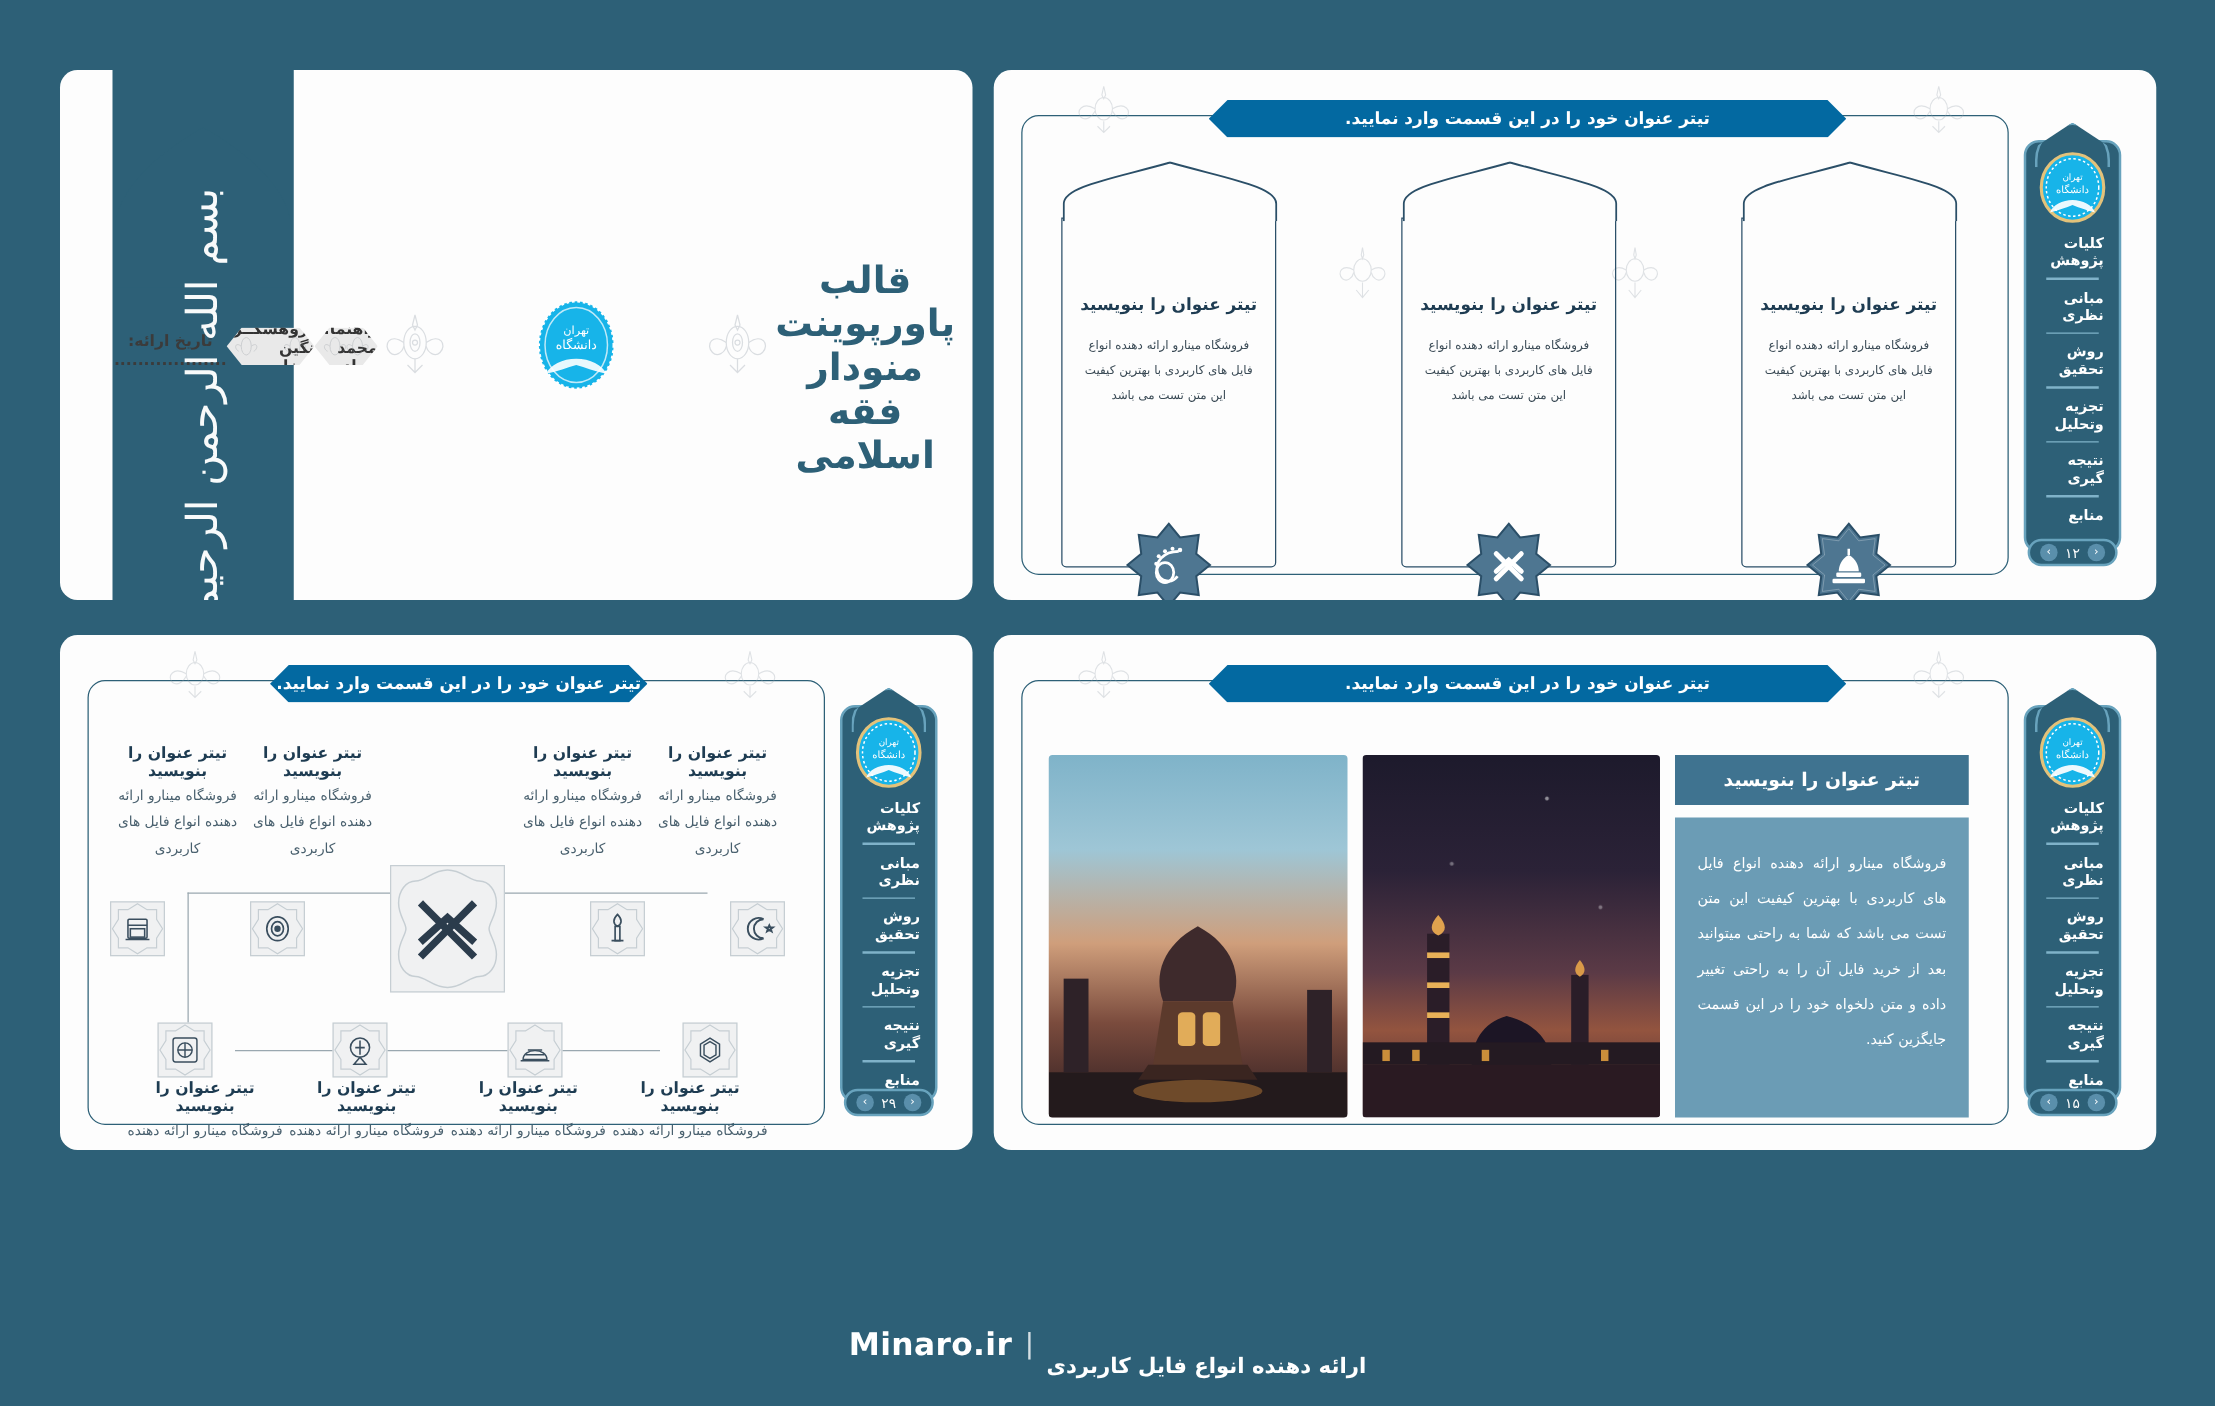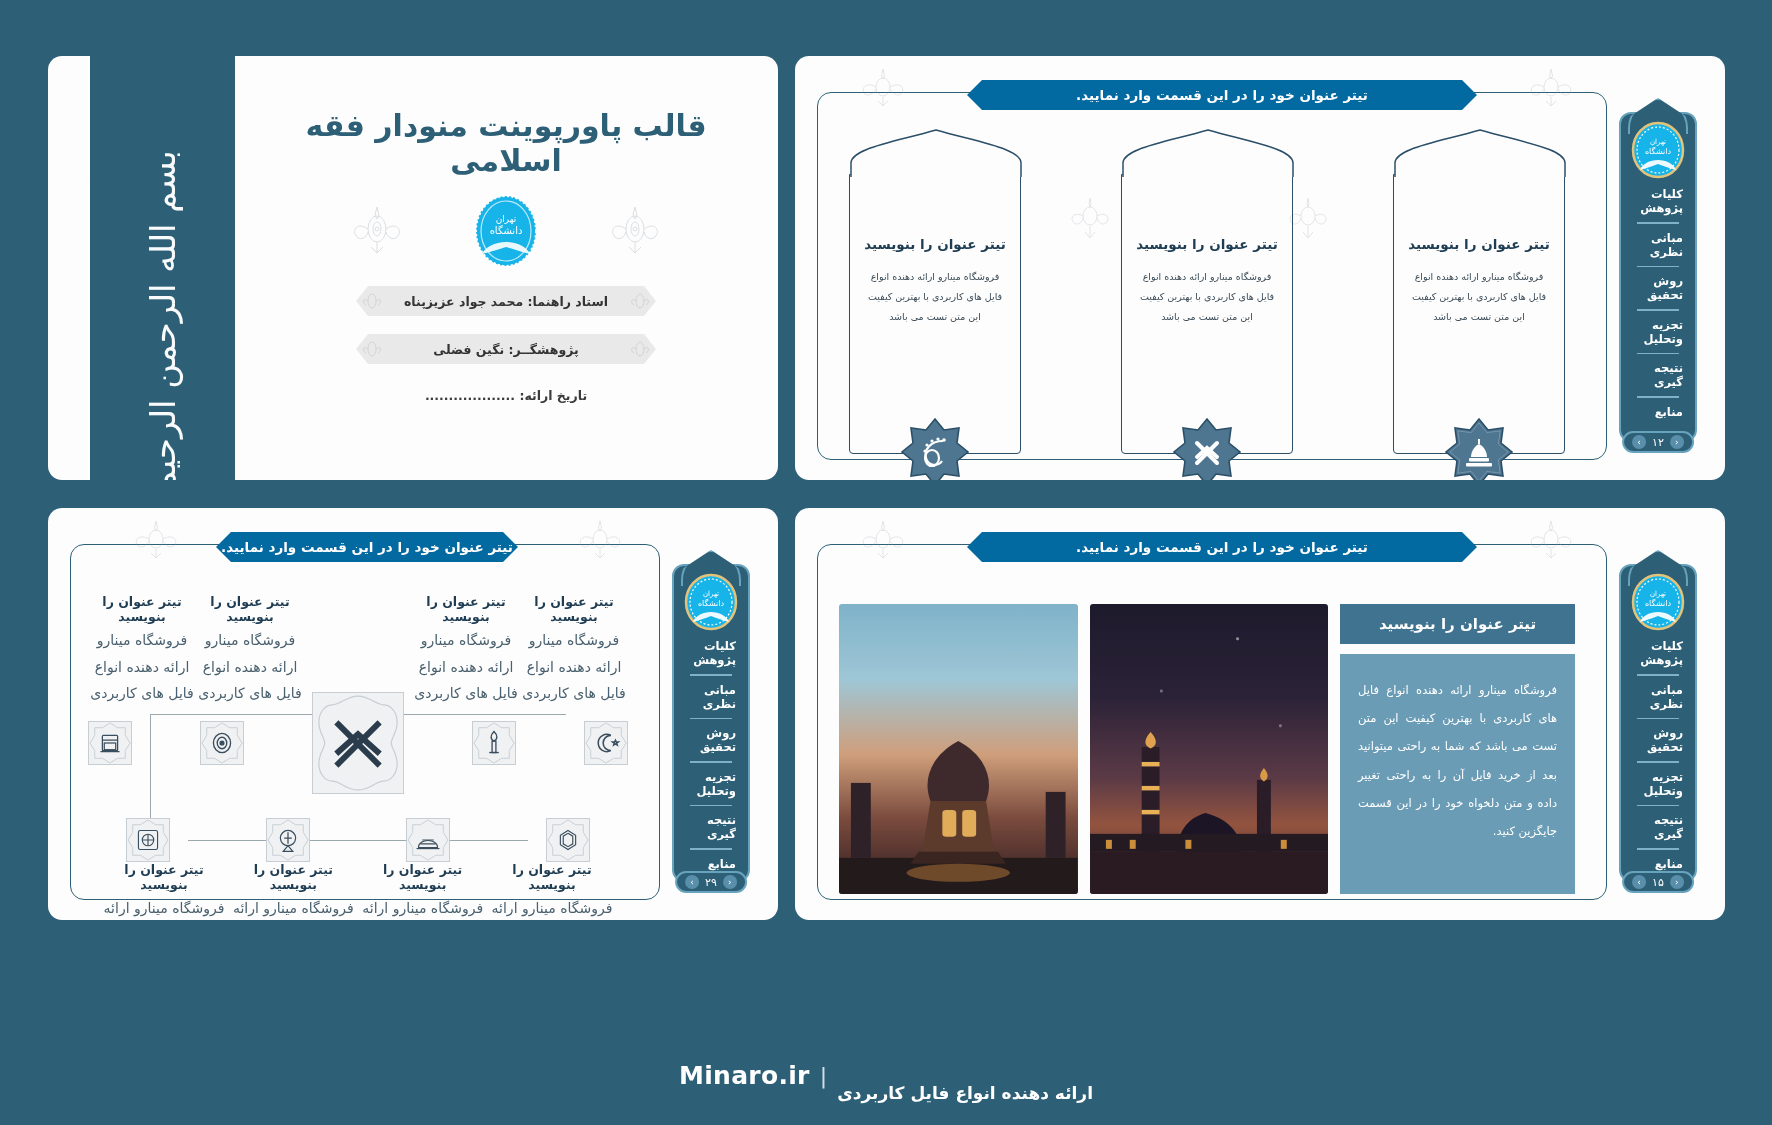--- a/index.html
+++ b/index.html
@@ -56,21 +56,21 @@
     white-space: nowrap;
     font-size: 34px;
     letter-spacing: 1px;
     opacity: .97;
     font-family: "DejaVu Sans", sans-serif;
   }
 
   .s1-content {
     position: absolute;
     left: 200px; right: 14px; top: 0; bottom: 0;
-    display: flex; flex-direction: column; align-items: center;
+    display: flex; flex-direction: row; align-items: center;
   }
   .s1-title {
     margin-top: 52px;
     color: #2d6077;
     font-size: 30px;
     font-weight: bold;
     text-align: center;
     letter-spacing: -.2px;
   }
   .s1-emblem-row {
@@ -199,21 +199,21 @@
     width: 70px; height: 70px;
   }
   .s2-mid-orn { position: absolute; width: 46px; height: 46px; opacity: .3; top: 140px; }
 
   
   .s3-area { position: absolute; left: 40px; right: 150px; top: 86px; bottom: 14px; }
 
   .tl-row { position: absolute; display: flex; justify-content: space-between; width: 100%; }
   .tl-label { width: 128px; text-align: center; }
   .tl-label .t { color: #1e3c52; font-size: 12.5px; font-weight: bold; }
-  .tl-label .d { color: #49606e; font-size: 14px; line-height: 1.9; margin-top: 3px; }
+  .tl-label .d { color: #49606e; font-size: 11px; line-height: 1.9; margin-top: 3px; }
 
   .tl-node {
     width: 44px; height: 44px;
     background: #f0f1f2;
     border: 1px solid #c6ced3;
     display: flex; align-items: center; justify-content: center;
   }
   .tl-center {
     width: 92px; height: 102px;
     background: #f0f1f2;

